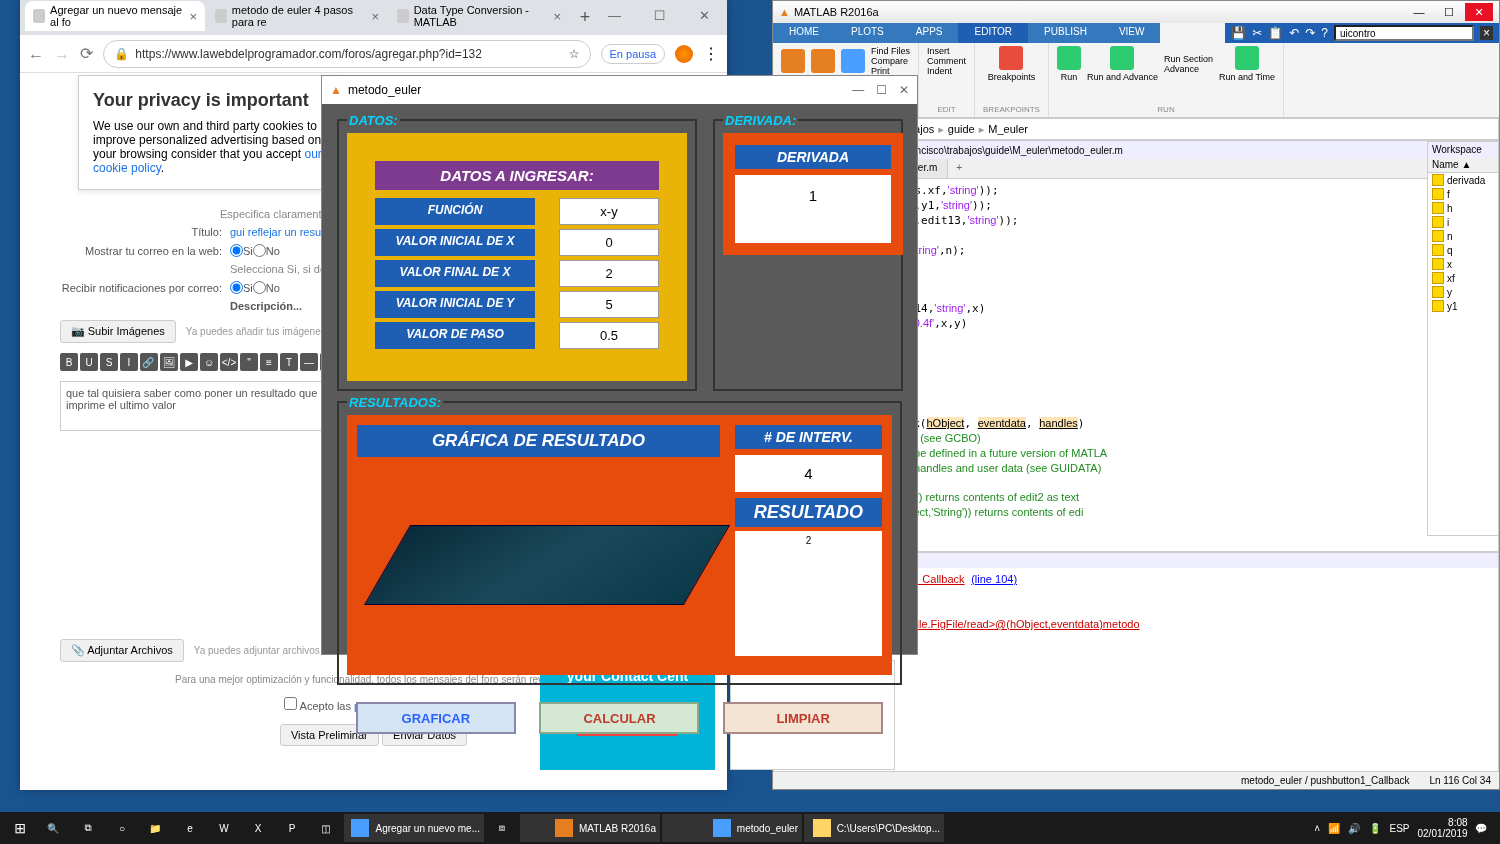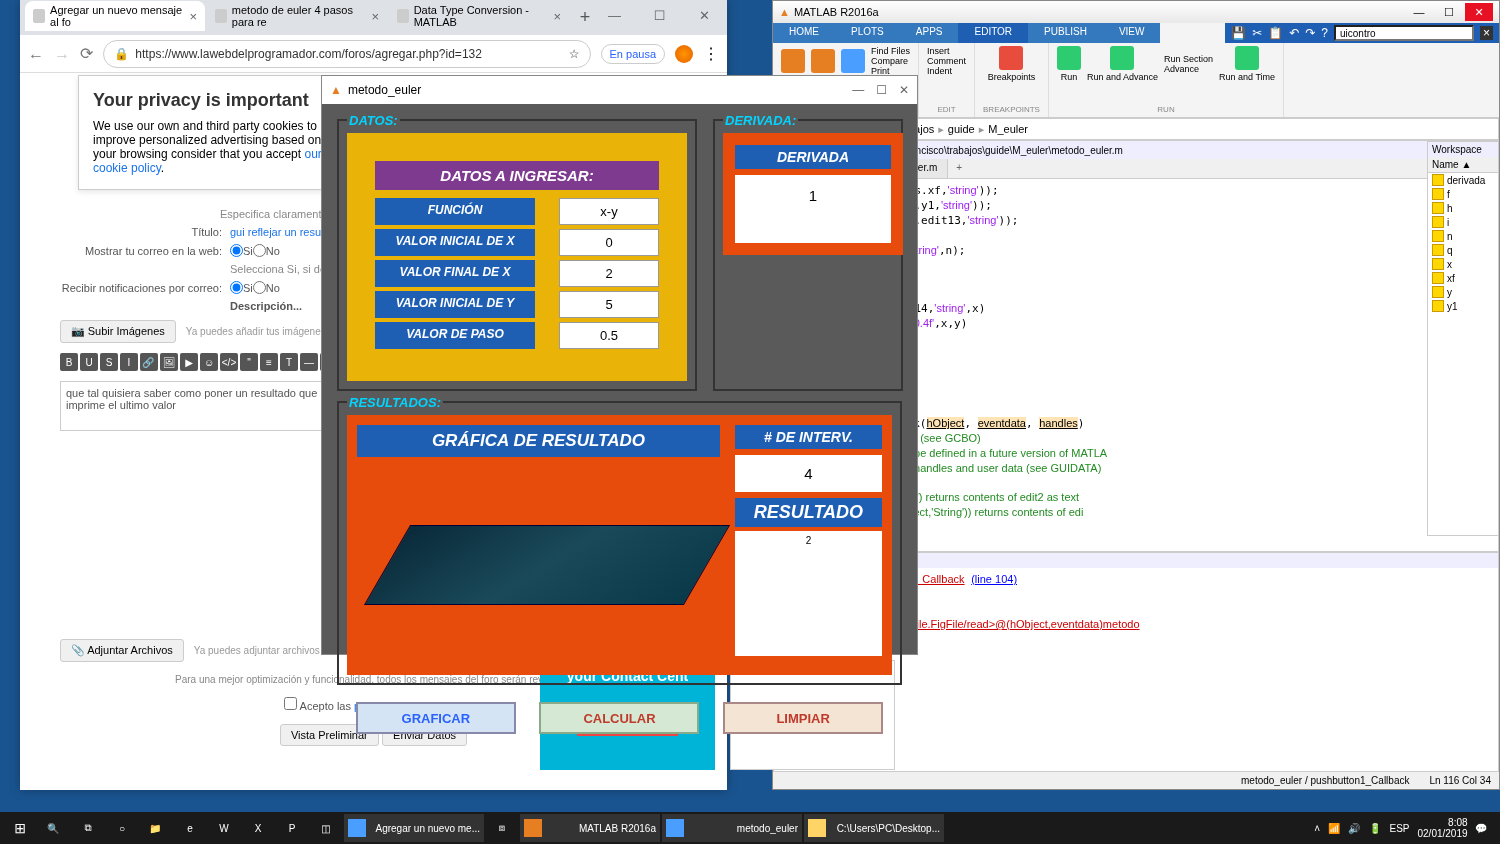--- a/index.html
+++ b/index.html
@@ -96,21 +96,21 @@
 .ws-item{padding:1px 4px;display:flex;align-items:center;gap:3px}
 .ws-ico{width:12px;height:12px;background:#ffd700;border:1px solid #cc9900}
 .cmd-window{background:#fff;border:1px solid #ccc;height:220px;font-size:10px;position:relative}
 .cmd-title{background:#eef;padding:2px 6px}
 .cmd-content{font-family:Consolas,monospace;font-size:11px;padding:4px 8px;line-height:14px}
 .cmd-content .lnk{color:#0000ff;text-decoration:underline}
 .cmd-content .err{color:#cc0000;text-decoration:underline}
 .status-bar{position:absolute;bottom:0;height:18px;background:#f0f0f0;border-top:1px solid #ccc;width:100%;display:flex;align-items:center;font-size:10px;padding:0 8px}
 .taskbar{position:absolute;bottom:0;left:0;width:1500px;height:32px;background:#1a1a1a;display:flex;align-items:center;padding:0 4px;gap:2px;z-index:100}
 .tb-item{height:28px;min-width:32px;display:flex;align-items:center;justify-content:center;color:#fff;font-size:10px;padding:0 4px}
-.tb-item.wide{min-width:140px;justify-content:space-between;gap:6px;background:#333}
+.tb-item.wide{min-width:140px;justify-content:flex-end;gap:6px;background:#333}
 .tb-item .ico{width:18px;height:18px;background:#4a9eff}
 .tb-tray{margin-left:auto;display:flex;align-items:center;gap:8px;color:#fff;font-size:10px;padding:0 8px}
 .ad-banner{position:absolute;left:540px;top:640px;width:175px;height:130px;background:#00b4d8;color:#fff;padding:12px;text-align:center;font-size:14px;z-index:3}
 .ad-btn{background:#ef4444;color:#fff;padding:8px 14px;display:inline-block;margin-top:24px;font-size:11px;font-weight:normal}
 .details-panel{position:absolute;left:730px;top:660px;width:165px;height:110px;background:#fff;border:1px solid #ccc;font-size:10px;display:flex;align-items:center;justify-content:center;color:#666;z-index:3}
 </style>
 </head>
 <body>
 
 <div class="chrome">

